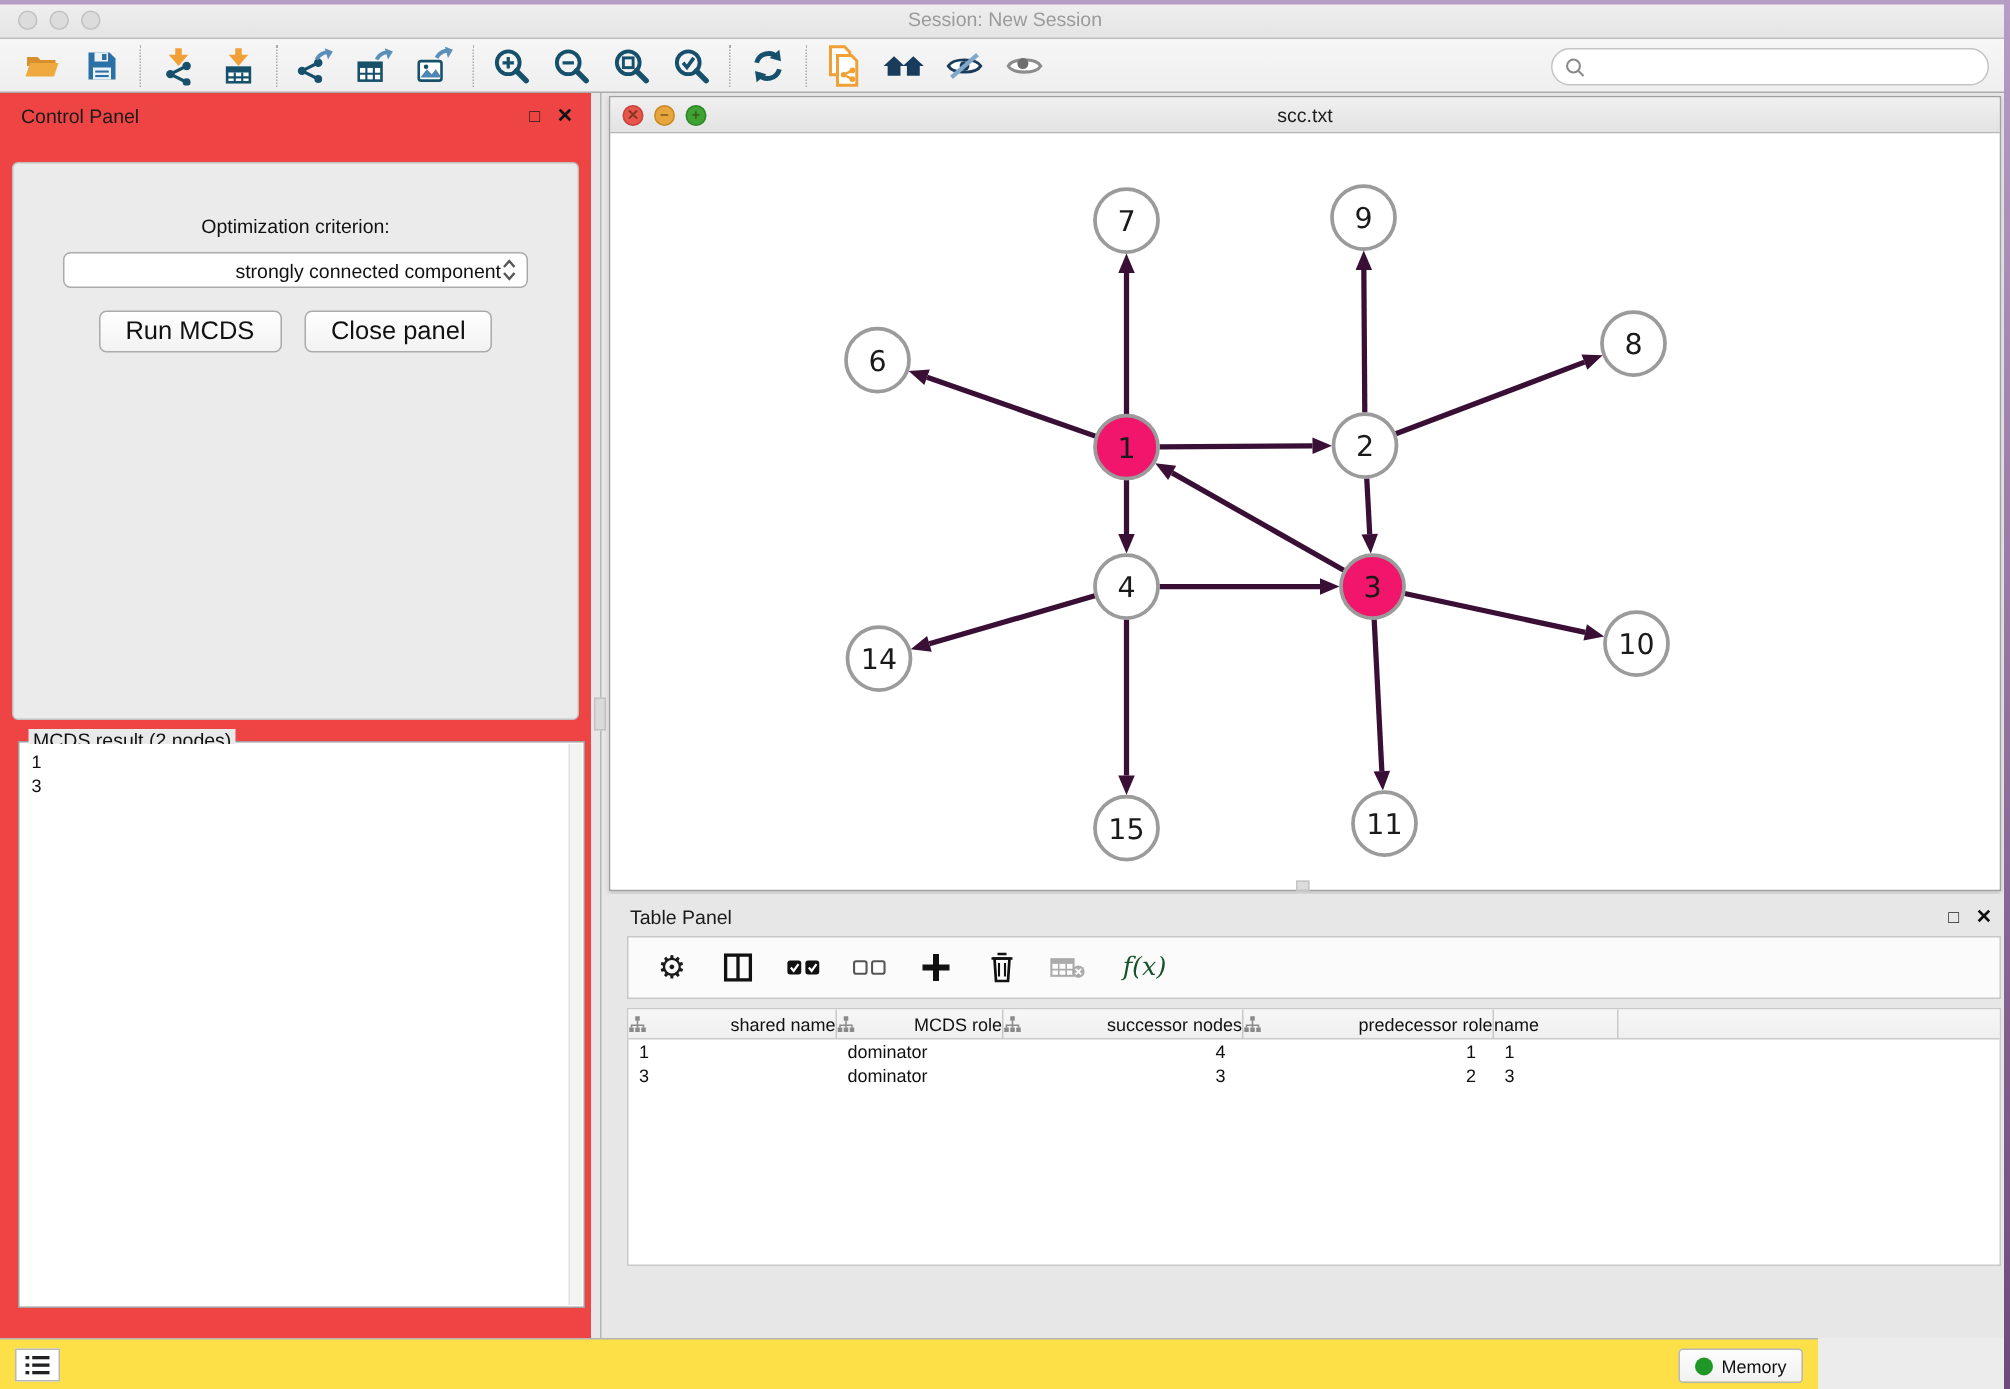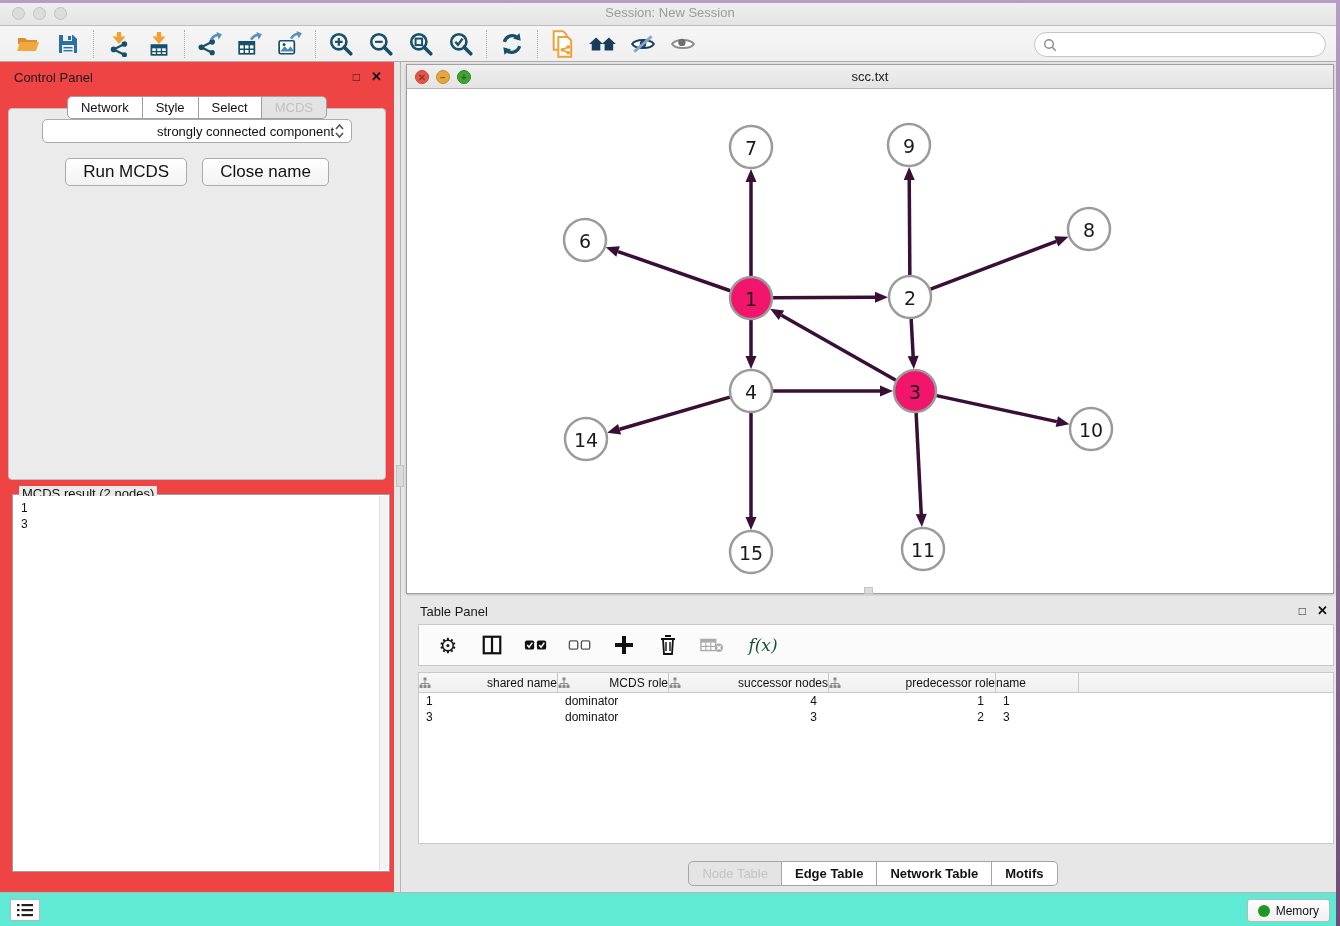--- a/index.html
+++ b/index.html
@@ -96,21 +96,21 @@
   .td { padding:1px 7px 0; white-space:nowrap; }
   .td.right { text-align:right; padding-right:12px; }
 
   .tp-tabs { position:absolute; left:0; right:0; bottom:6px; display:flex; justify-content:center; }
   .tp-tab { background:#fff; border:1px solid #A5A5A5; border-left:none; padding:4px 13px; font-size:13px; font-weight:700; color:#111; cursor:pointer; }
   .tp-tab:first-child { border-left:1px solid #A5A5A5; border-radius:5px 0 0 5px; }
   .tp-tab:last-child { border-radius:0 5px 5px 0; }
   .tp-tab.disabled { background:#E4E4E4; color:#C3C3C3; font-weight:400; }
 
   
-  .statusbar { position:absolute; left:0; top:892px; width:1340px; height:34px; background:#5eead4; border-top:1px solid #B5B5B5;text-align:center; }
+  .statusbar { position:absolute; left:0; top:892px; width:1212px; height:34px; background:#fde047; border-top:1px solid #B5B5B5;text-align:center; }
   .status-left-btn { position:absolute; left:10px; top:6px; width:30px; height:22px; background:#fff;
     border:1px solid #B8B8B8; display:flex; align-items:center; justify-content:center; cursor:pointer; }
   .memory-btn { position:absolute; right:10px; top:6px; height:23px; background:linear-gradient(#FDFDFD,#F1F1F1);
     border:1px solid #B8B8B8; border-radius:3px; display:flex; align-items:center; gap:6px; padding:0 10px; cursor:pointer; }
   .memory-dot { width:12px; height:12px; border-radius:50%; background:#1F9727; }
   .memory-label { font-size:12px; color:#111; }
 
   svg { display:block; }
 </style>
 </head>
@@ -269,38 +269,33 @@
 
 <div class="control-panel">
   <div class="panel-header">
     <span class="ph-title">Control Panel</span>
     <span class="ph-icons">
       <span class="float-glyph">□</span>
       <span class="close-glyph">✕</span>
     </span>
   </div>
 
-  <div class="cp-tabs">
-    <div class="cp-tab">Network</div>
-    <div class="cp-tab">Style</div>
-    <div class="cp-tab">Select</div>
-    <div class="cp-tab disabled">MCDS</div>
-  </div>
 
   <div class="options-box">
+    <div class="opt-label">Optimization criterion:</div>
     <div class="select-box">
       <span class="sel-text">strongly connected component</span>
       <svg width="11" height="16" viewBox="0 0 11 16">
         <path d="M2 6L5.5 2 9 6" fill="none" stroke="#555" stroke-width="1.6"></path>
         <path d="M2 10l3.5 4L9 10" fill="none" stroke="#555" stroke-width="1.6"></path>
       </svg>
     </div>
     <div class="btn-row">
       <button class="mac-btn">Run MCDS</button>
-      <button class="mac-btn">Close name</button>
+      <button class="mac-btn">Close panel</button>
     </div>
   </div>
 
   <div class="result-box">
     <span class="result-legend">MCDS result (2 nodes)</span>
     <div class="result-body">
       <div class="result-line">1</div>
       <div class="result-line">3</div>
     </div>
     <div class="result-scroll"></div>
@@ -499,26 +494,20 @@
       <div class="tp-row">
         <div class="td">3</div>
         <div class="td">dominator</div>
         <div class="td right">3</div>
         <div class="td right">2</div>
         <div class="td">3</div>
         <div class="td"></div>
       </div>
     </div>
 
-    <div class="tp-tabs">
-      <div class="tp-tab disabled">Node Table</div>
-      <div class="tp-tab">Edge Table</div>
-      <div class="tp-tab">Network Table</div>
-      <div class="tp-tab">Motifs</div>
-    </div>
   </div>
 </div>
 
 <div class="statusbar">
   <div class="status-left-btn">
     <svg width="18" height="16" viewBox="0 0 18 16">
       <rect x="1" y="2" width="2.5" height="2.2" fill="#222"></rect>
         <rect x="5.5" y="2" width="11.5" height="2.2" fill="#222"></rect>
       <rect x="1" y="7" width="2.5" height="2.2" fill="#222"></rect>
         <rect x="5.5" y="7" width="11.5" height="2.2" fill="#222"></rect>

